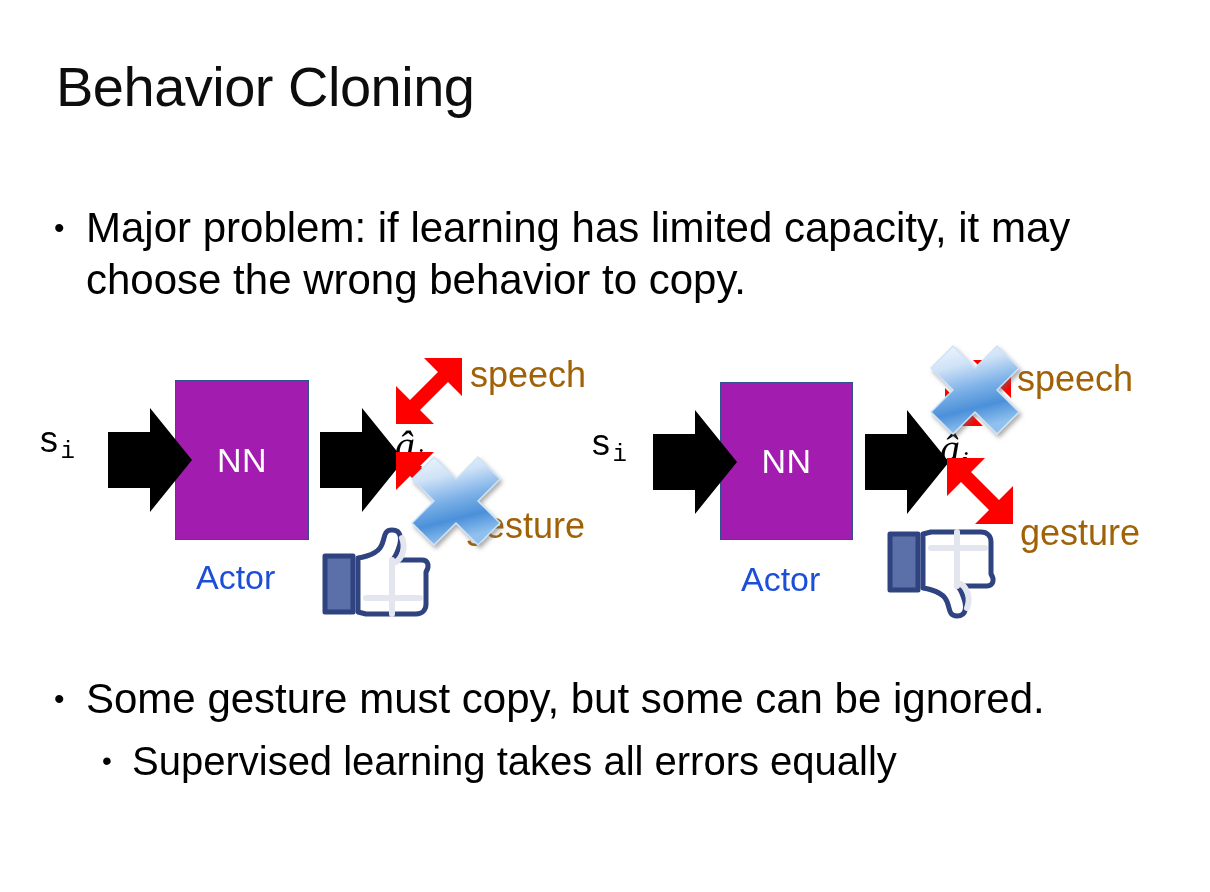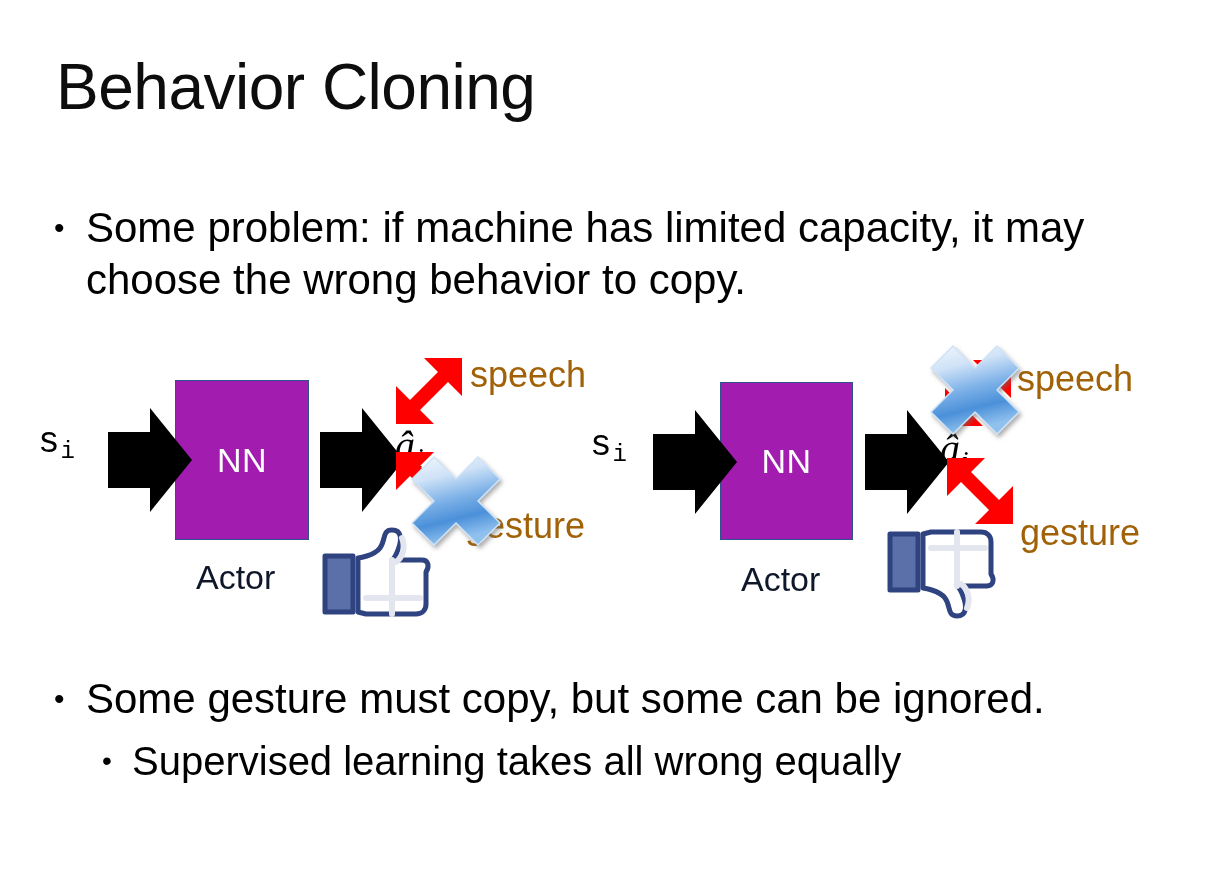--- a/index.html
+++ b/index.html
@@ -19,21 +19,21 @@
   }
 
   
   #slide-title {
     position: absolute;
     left: 56px;
     top: 44px;
     width: 1100px;
     font-family: "Liberation Sans Narrow", "Liberation Sans", sans-serif;
     font-stretch: condensed;
-    font-size: 64px;
+    font-size: 56px;
     font-weight: 400;
     line-height: 86px;
     color: #0d0d0d;
     letter-spacing: -0.5px;
     white-space: nowrap;
   }
 
   
   .bullet-block {
     position: absolute;
@@ -106,21 +106,21 @@
     font-family: "Liberation Sans", sans-serif;
     font-size: 34px;
     font-weight: 400;
     letter-spacing: 0.5px;
   }
 
   .actor-label {
     position: absolute;
     font-family: "Liberation Sans", sans-serif;
     font-size: 34px;
-    color: #0f172a;
+    color: #1d4ed8;
     white-space: nowrap;
   }
 
   .io-label {
     position: absolute;
     font-family: Liberation Mono, monospace;
     font-size: 36px;
     color: #000000;
     white-space: nowrap;
   }
@@ -167,35 +167,35 @@
 </head>
 <body>
 
 <div id="slide">
 
   <div id="slide-title">Behavior Cloning</div>
 
   <div class="bullet-block" id="bullet-1">
     <div class="bullet-row">
       <span class="bullet-dot">•</span>
-      <span class="bullet-text">Some problem: if machine has limited capacity, it may choose the wrong behavior to copy.</span>
+      <span class="bullet-text">Major problem: if learning has limited capacity, it may choose the wrong behavior to copy.</span>
     </div>
   </div>
 
   <div class="bullet-block" id="bullet-2">
     <div class="bullet-row">
       <span class="bullet-dot">•</span>
       <span class="bullet-text">Some gesture must copy, but some can be ignored.</span>
     </div>
   </div>
 
   <div class="bullet-block" id="bullet-3">
     <div class="bullet-row">
       <span class="bullet-dot">•</span>
-      <span class="bullet-text">Supervised learning takes all wrong equally</span>
+      <span class="bullet-text">Supervised learning takes all errors equally</span>
     </div>
   </div>
 
   <div class="diagram" id="diagram-left">
 
     <div class="io-label" style="left:28px; top:82px;">
       <span>s</span><sub>i</sub>
     </div>
 
     <div class="nn-box" style="left:165px; top:40px; width:134px; height:160px;">

